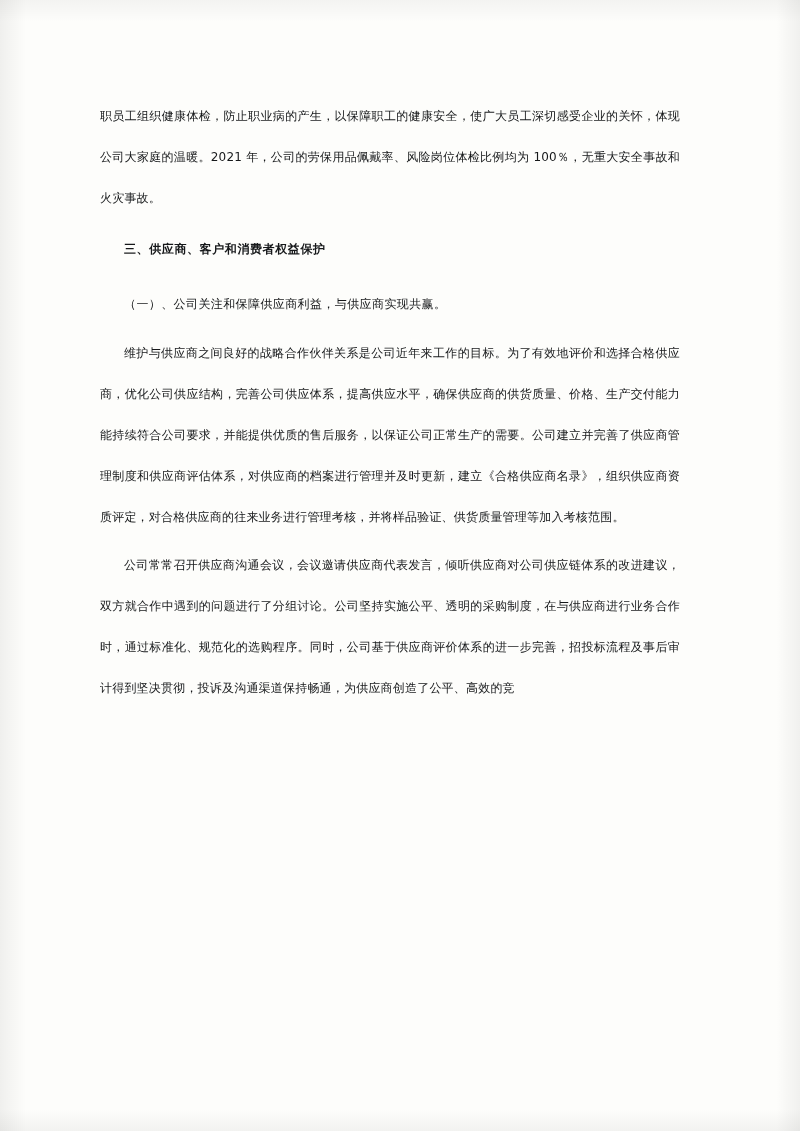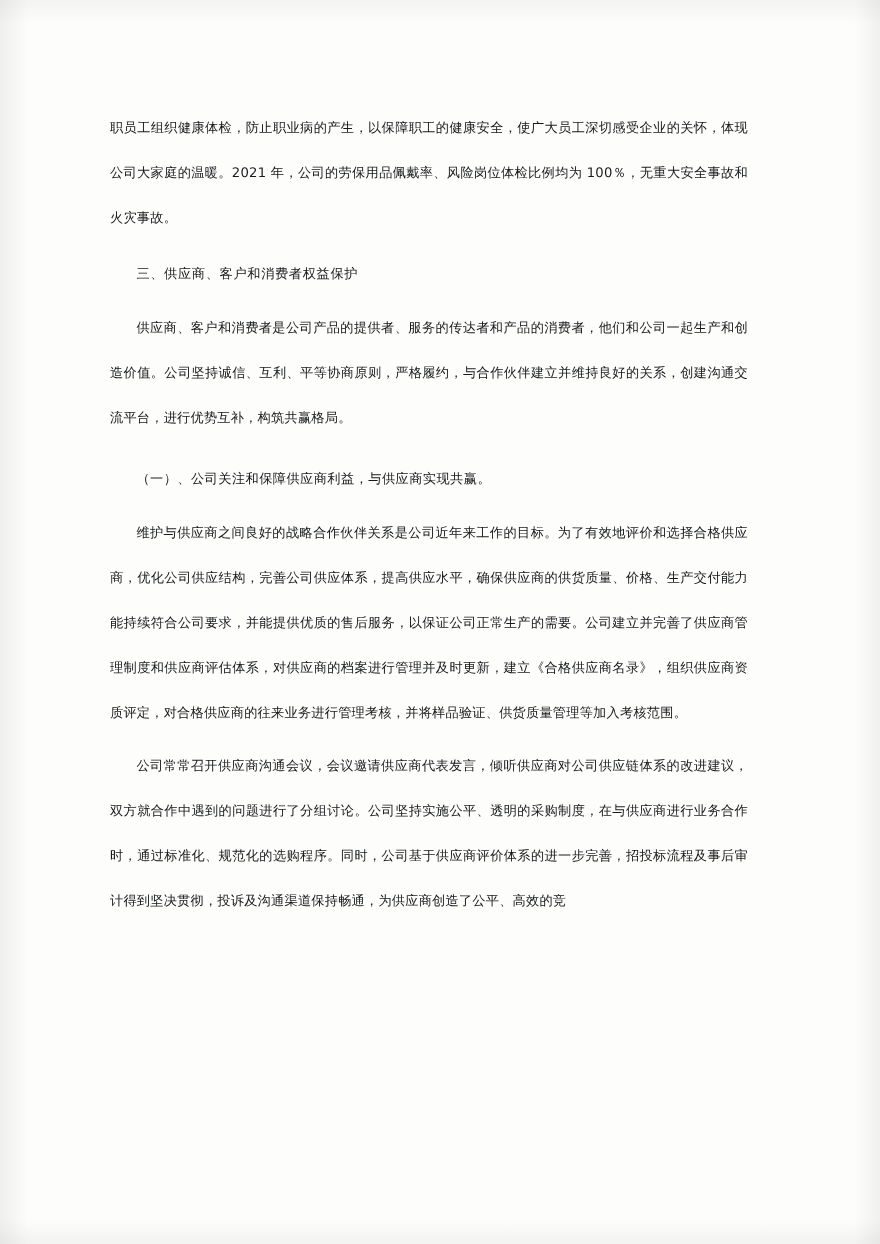--- a/index.html
+++ b/index.html
@@ -45,21 +45,21 @@
     line-height: 41px;
     text-align: justify;
     text-justify: inter-ideograph;
     letter-spacing: 0.2px;
   }
   .body-para {
     text-indent: 2em;
     margin-bottom: 7px;
   }
   .heading {
-    font-weight: normal;
+    font-weight: bold;
     text-indent: 2em;
     margin-top: 10px;
     margin-bottom: 8px;
     letter-spacing: 0.6px;
   }
   .subheading {
     font-weight: normal;
     text-indent: 2em;
     margin-top: 14px;
     margin-bottom: 8px;
@@ -72,21 +72,20 @@
 </head>
 <body>
 
 <div class="page">
   <div class="content">
 
     <p class="body-para first-para">职员工组织健康体检，防止职业病的产生，以保障职工的健康安全，使广大员工深切感受企业的关怀，体现公司大家庭的温暖。2021 年，公司的劳保用品佩戴率、风险岗位体检比例均为 100％，无重大安全事故和火灾事故。</p>
 
     <p class="heading">三、供应商、客户和消费者权益保护</p>
 
-    <p class="body-para">供应商、客户和消费者是公司产品的提供者、服务的传达者和产品的消费者，他们和公司一起生产和创造价值。公司坚持诚信、互利、平等协商原则，严格履约，与合作伙伴建立并维持良好的关系，创建沟通交流平台，进行优势互补，构筑共赢格局。</p>
 
     <p class="subheading">（一）、公司关注和保障供应商利益，与供应商实现共赢。</p>
 
     <p class="body-para">维护与供应商之间良好的战略合作伙伴关系是公司近年来工作的目标。为了有效地评价和选择合格供应商，优化公司供应结构，完善公司供应体系，提高供应水平，确保供应商的供货质量、价格、生产交付能力能持续符合公司要求，并能提供优质的售后服务，以保证公司正常生产的需要。公司建立并完善了供应商管理制度和供应商评估体系，对供应商的档案进行管理并及时更新，建立《合格供应商名录》，组织供应商资质评定，对合格供应商的往来业务进行管理考核，并将样品验证、供货质量管理等加入考核范围。</p>
 
     <p class="body-para">公司常常召开供应商沟通会议，会议邀请供应商代表发言，倾听供应商对公司供应链体系的改进建议，双方就合作中遇到的问题进行了分组讨论。公司坚持实施公平、透明的采购制度，在与供应商进行业务合作时，通过标准化、规范化的选购程序。同时，公司基于供应商评价体系的进一步完善，招投标流程及事后审计得到坚决贯彻，投诉及沟通渠道保持畅通，为供应商创造了公平、高效的竞</p>
 
   </div>
 </div>
 

